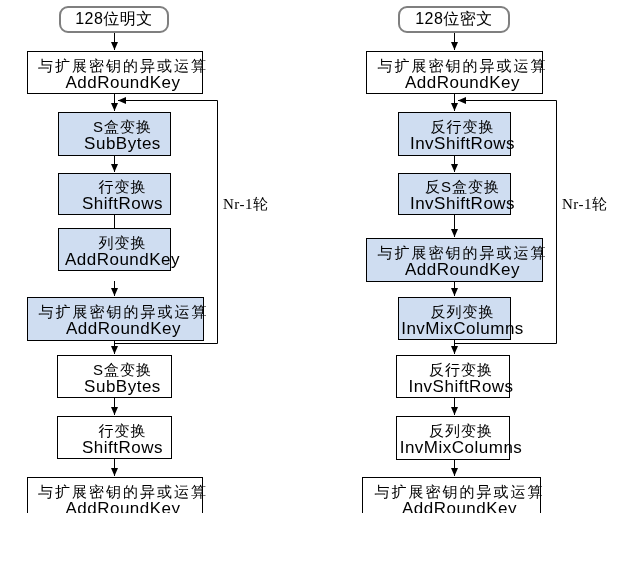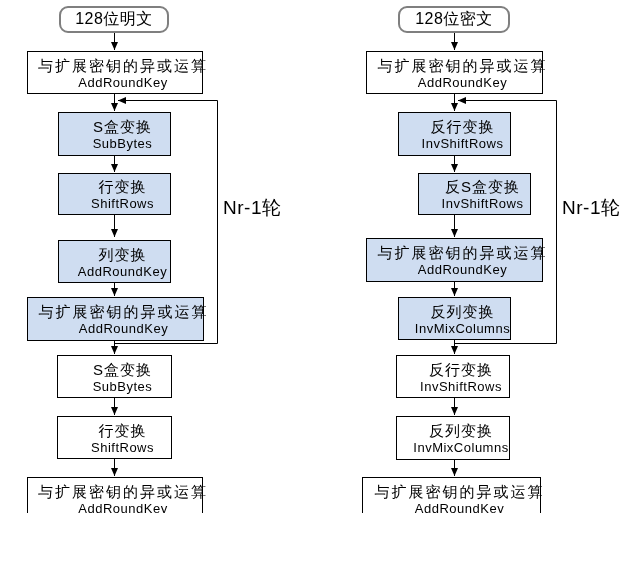--- a/index.html
+++ b/index.html
@@ -7,29 +7,29 @@
     position:relative;width:625px;height:513px;background:#fff;overflow:hidden;
     font-family:"Liberation Sans","DejaVu Sans",sans-serif;color:#000;
   }
   svg.wires{position:absolute;left:0;top:0;pointer-events:none;}
   .node{
     position:absolute;box-sizing:border-box;border:1px solid #000;background:#fff;
     display:flex;flex-direction:column;align-items:center;justify-content:center;
     text-align:center;white-space:nowrap;padding-left:16px;
   }
   .node .zh{font-size:15px;line-height:19px;letter-spacing:1px;}
-  .node .en{font-size:13px;line-height:15px;letter-spacing:0.5px;}
+  .node .en{font-size:17px;line-height:15px;letter-spacing:0.5px;}
   .node.wide .zh{letter-spacing:2px;}
   .node.hl{background:var(--hl,#CFDDF1);}
   .terminal{
     position:absolute;box-sizing:border-box;border:2px solid var(--term,#7f7f7f);
     border-radius:9px;background:#fff;display:flex;align-items:center;justify-content:center;
     font-size:16px;letter-spacing:0.5px;white-space:nowrap;
   }
-  .loop-label{position:absolute;font-size:19px;letter-spacing:0.5px;white-space:nowrap;}
+  .loop-label{position:absolute;font-size:15px;letter-spacing:0.5px;white-space:nowrap;font-family:Liberation Serif, serif;}
 </style>
 </head>
 <body>
 
 <div class="canvas">
 
   <svg class="wires" width="625" height="571">
     <defs>
       <marker id="ah" markerWidth="9" markerHeight="9" refX="8" refY="4" orient="auto" markerUnits="userSpaceOnUse">
         <path d="M0,0.5 L8,4 L0,7.5 Z" fill="#000"></path>
@@ -75,21 +75,21 @@
   <div class="node hl" style="left:58px;top:112px;width:113px;height:44px">
     <span class="zh">S盒变换</span>
     <span class="en">SubBytes</span>
   </div>
 
   <div class="node hl" style="left:58px;top:173px;width:113px;height:42px">
     <span class="zh">行变换</span>
     <span class="en">ShiftRows</span>
   </div>
 
-  <div class="node hl" style="left:58px;top:240px;width:113px;height:43px">
+  <div class="node hl" style="left:58px;top:228px;width:113px;height:43px">
     <span class="zh">列变换</span>
     <span class="en">AddRoundKey</span>
   </div>
 
   <div class="node wide hl" style="left:27px;top:297px;width:177px;height:44px">
     <span class="zh">与扩展密钥的异或运算</span>
     <span class="en">AddRoundKey</span>
   </div>
 
   <div class="node" style="left:57px;top:355px;width:115px;height:43px">
@@ -120,21 +120,21 @@
   <div class="node wide" style="left:366px;top:51px;width:177px;height:43px">
     <span class="zh">与扩展密钥的异或运算</span>
     <span class="en">AddRoundKey</span>
   </div>
 
   <div class="node hl" style="left:398px;top:112px;width:113px;height:44px">
     <span class="zh">反行变换</span>
     <span class="en">InvShiftRows</span>
   </div>
 
-  <div class="node hl" style="left:418px;top:173px;width:113px;height:42px">
+  <div class="node hl" style="left:398px;top:173px;width:113px;height:42px">
     <span class="zh">反S盒变换</span>
     <span class="en">InvShiftRows</span>
   </div>
 
   <div class="node wide hl" style="left:366px;top:238px;width:177px;height:44px">
     <span class="zh">与扩展密钥的异或运算</span>
     <span class="en">AddRoundKey</span>
   </div>
 
   <div class="node hl" style="left:398px;top:297px;width:113px;height:43px">

